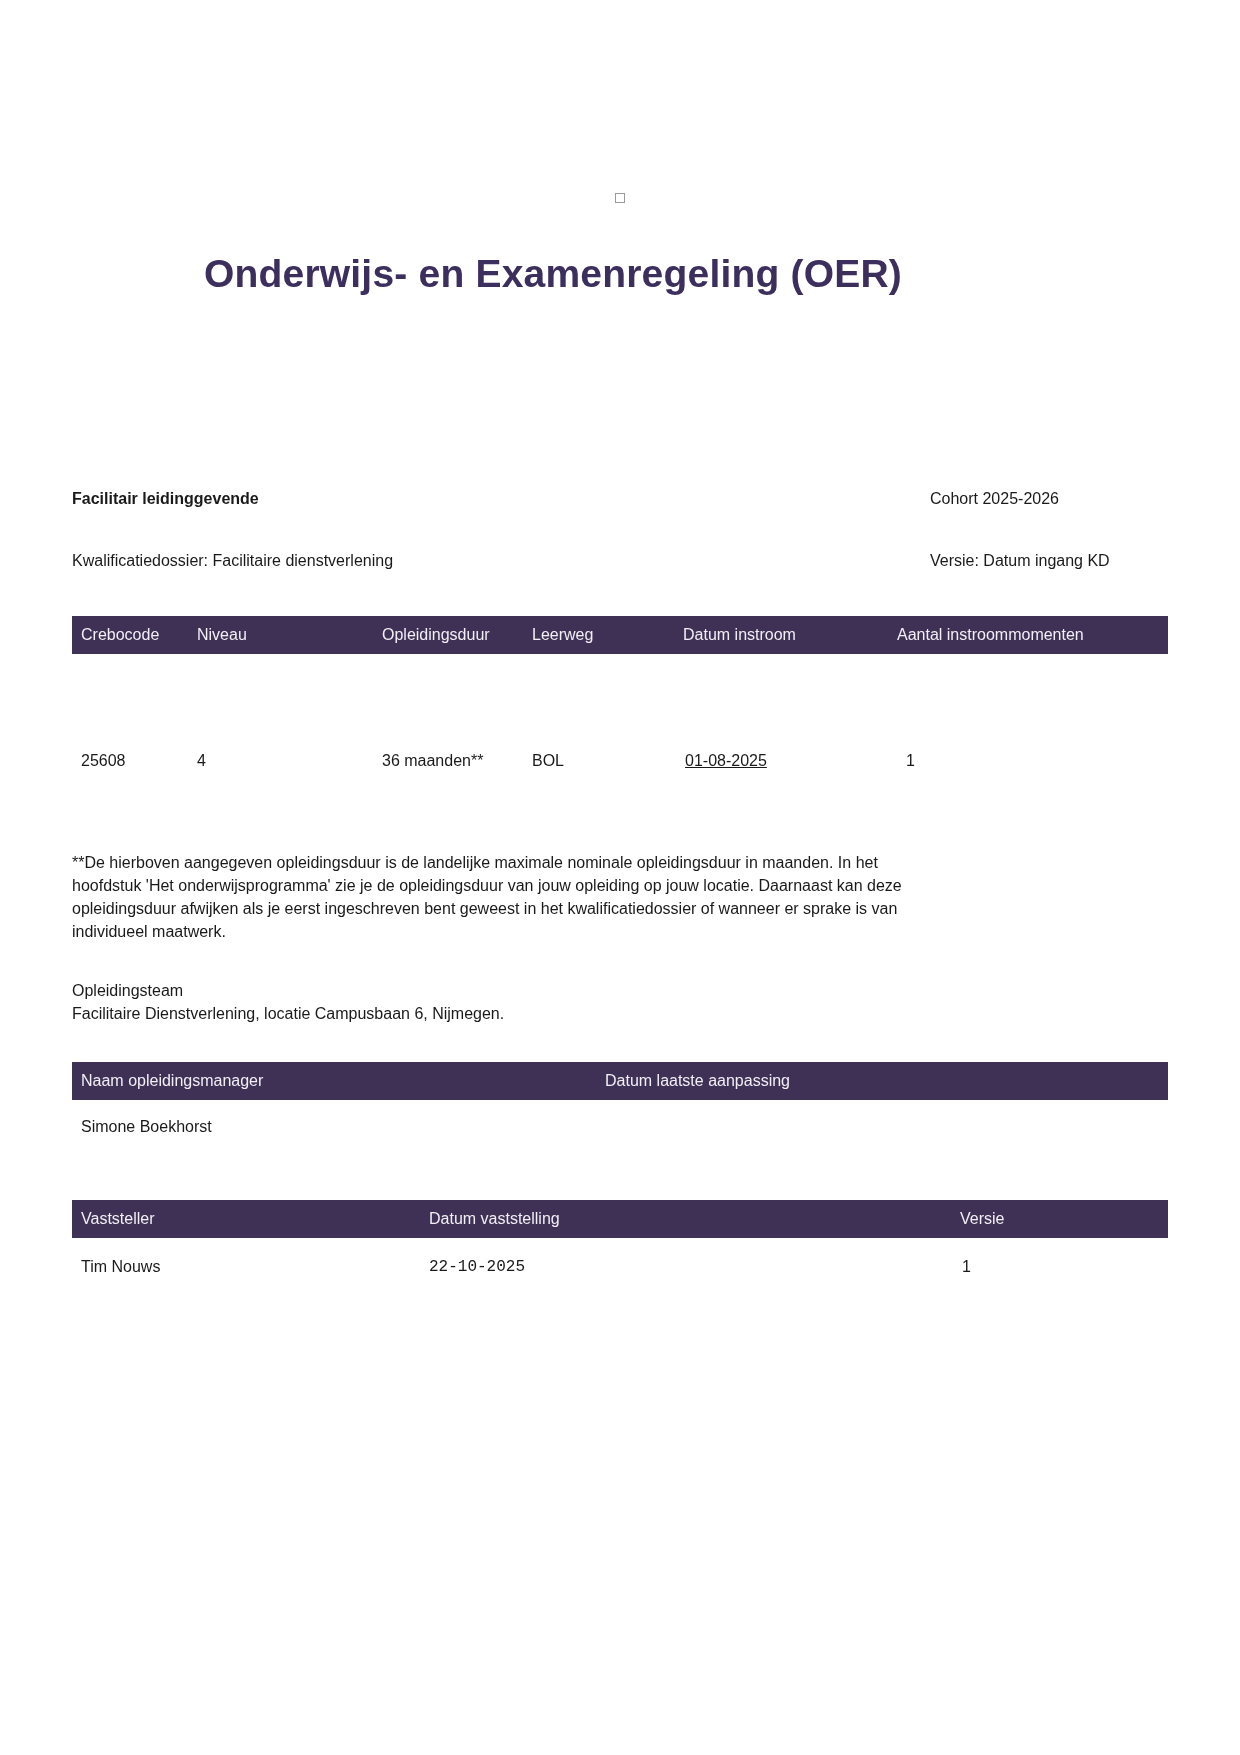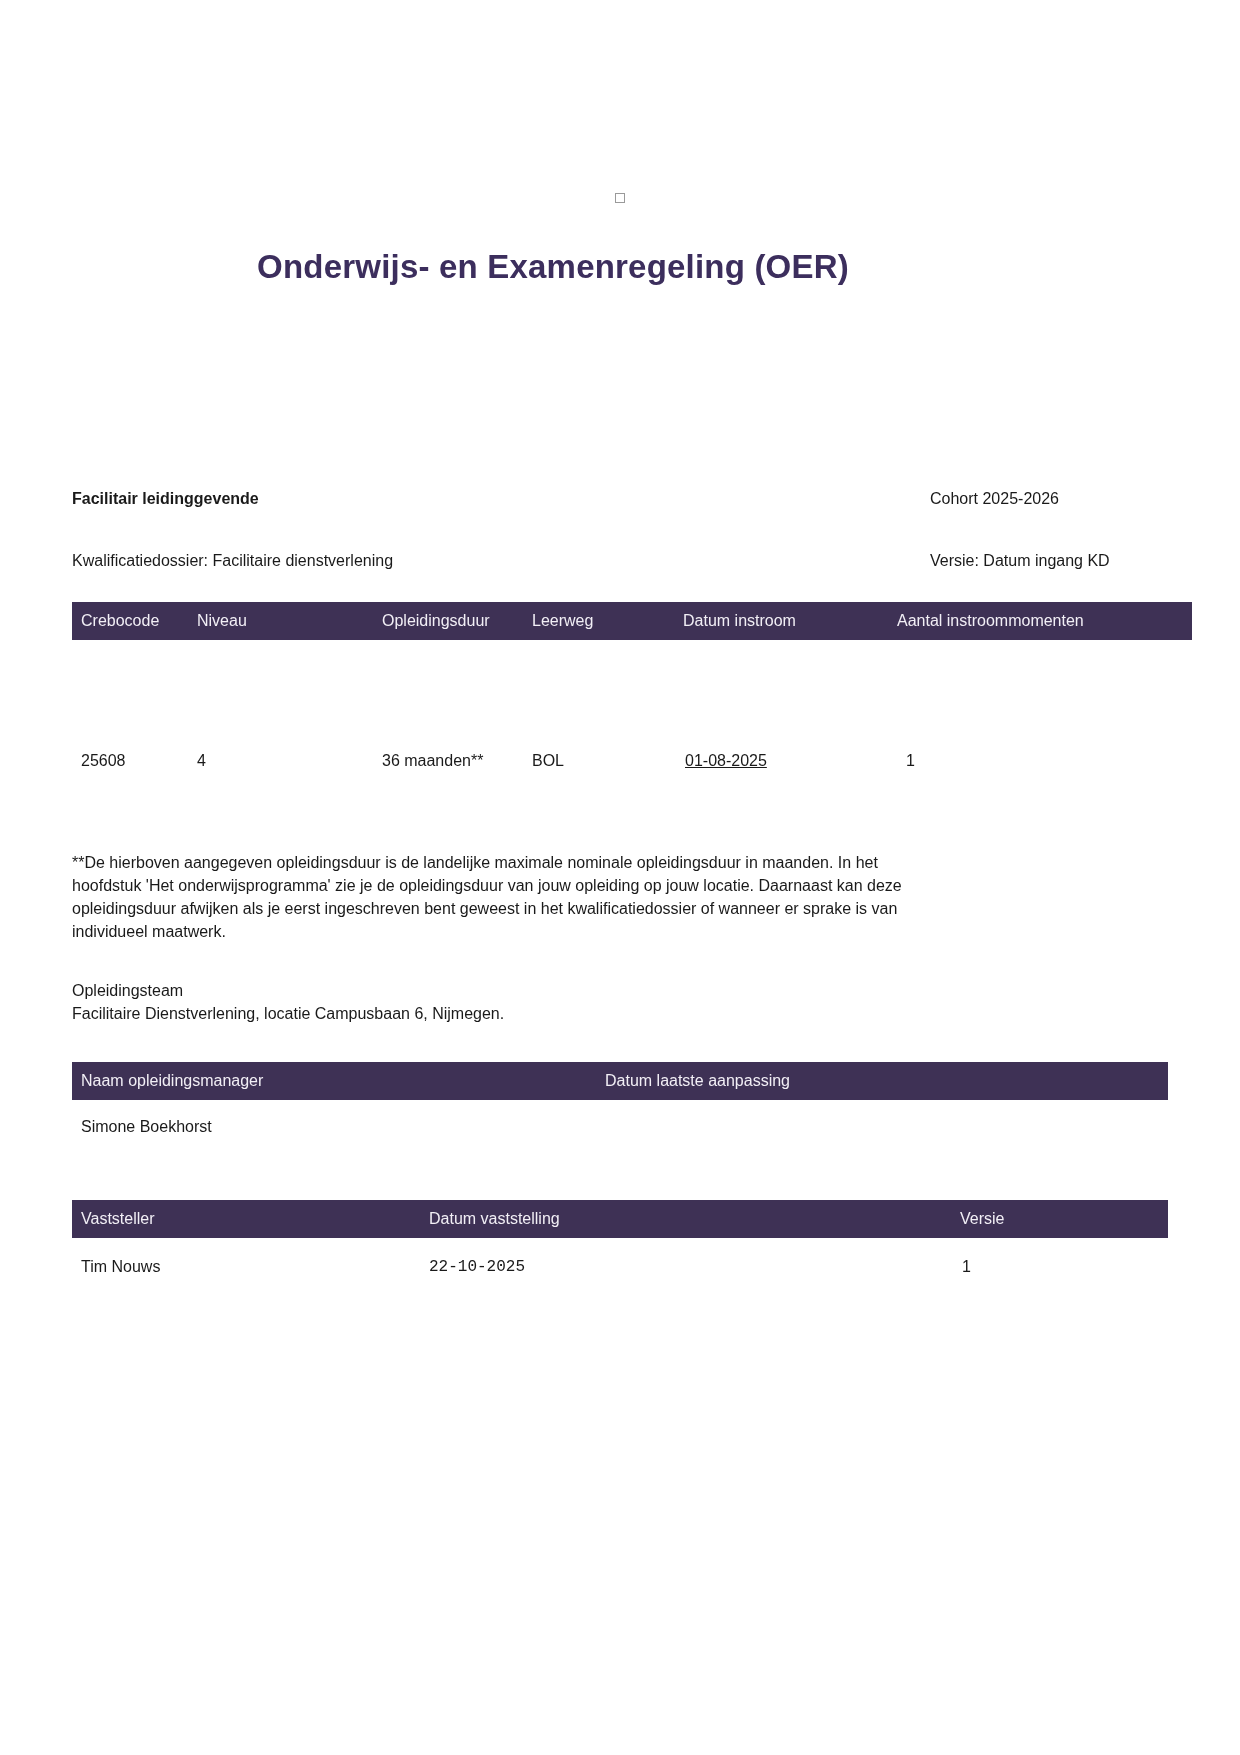--- a/index.html
+++ b/index.html
@@ -19,21 +19,21 @@
     left:615px; top:193px;
     width:8px; height:8px;
     border:1px solid #9a9a9a;
     background:#ffffff;
   }
 
   .doc-title {
     position:absolute;
     left:0; top:226px; width:1106px;
     text-align:center;
-    font-size:33px;
+    font-size:39px;
     font-weight:bold;
     color:#3c2e5d;
     letter-spacing:0.2px;
   }
 
   .meta-bold { font-weight:bold; }
 
   .bar {
     position:absolute;
     left:72px; width:1096px; height:38px;
@@ -69,21 +69,21 @@
   <div class="img-placeholder"></div>
 
   <h1 class="doc-title">Onderwijs- en Examenregeling (OER)</h1>
 
   <div class="abs meta-bold" style="left:72px; top:490px;">Facilitair leidinggevende</div>
   <div class="abs" style="left:930px; top:490px;">Cohort 2025-2026</div>
   <div class="abs" style="left:72px; top:552px;">Kwalificatiedossier: Facilitaire dienstverlening</div>
   <div class="abs" style="left:930px; top:552px;">Versie: Datum ingang KD</div>
 
   <div>
-    <div class="bar" style="top:602px;padding-left:24px;">
+    <div class="bar" style="top:616px;">
       <span style="left:9px;">Crebocode</span>
       <span style="left:125px;">Niveau</span>
       <span style="left:310px;">Opleidingsduur</span>
       <span style="left:460px;">Leerweg</span>
       <span style="left:611px;">Datum instroom</span>
       <span style="left:825px;">Aantal instroommomenten</span>
     </div>
     <div>
       <span class="cell" style="left:81px;  top:744px;">25608</span>
       <span class="cell" style="left:197px; top:744px;">4</span>

